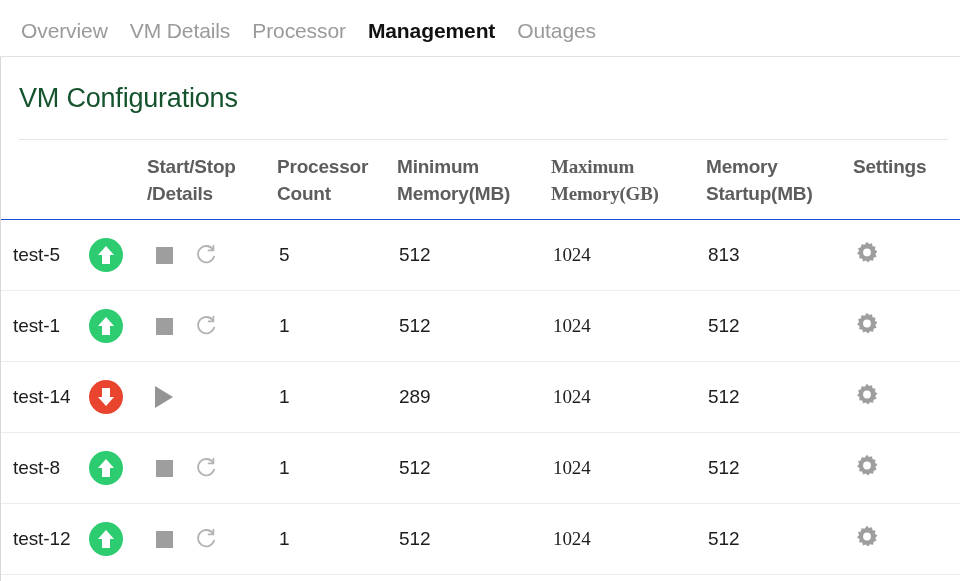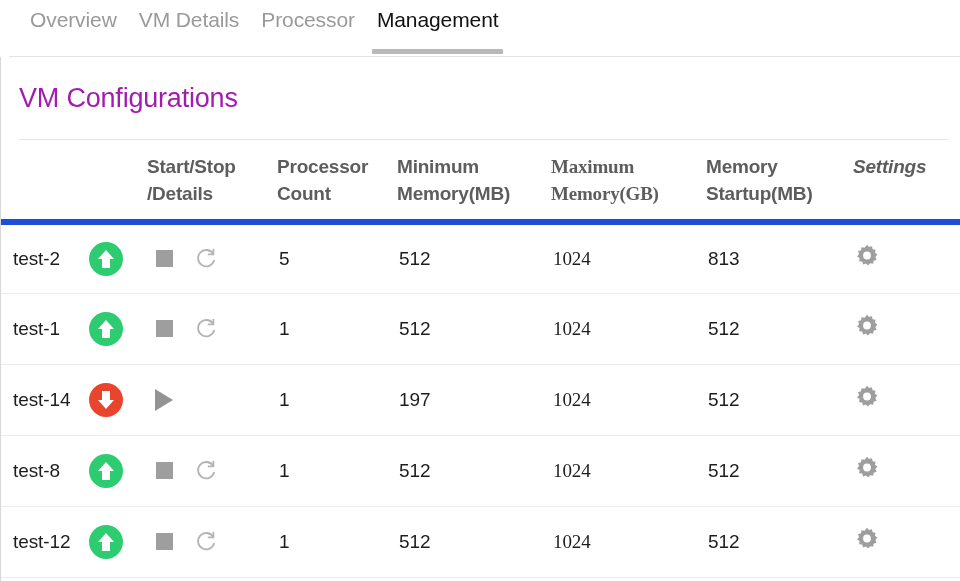--- a/index.html
+++ b/index.html
@@ -11,44 +11,43 @@
     font-family: "Liberation Sans", sans-serif;
     -webkit-font-smoothing: antialiased;
   }
 
   
   .tabbar {
     position: relative;
     height: 57px;
     padding-left: 10px;
     display: flex;
-    align-items: flex-start;
+    align-items: center;
     background: #ffffff;
-    margin-left: 9px;
   }
   .tabbar::after {
     content: "";
     position: absolute;
     left: 0; right: 0; bottom: 0;
     height: 1px;
     background: #e3e3e3;
   }
   .tab {
     position: relative;
     font-size: 21px;
     color: #9a9a9a;
     padding: 5px 11px 0 11px;
     line-height: 30px;
     white-space: nowrap;
     cursor: pointer;
     letter-spacing: -0.1px;
   }
   .tab.active {
     color: #111111;
-    font-weight: normal;
+    font-weight: bold;
   }
   .tab.active::after {
     content: "";
     position: absolute;
     left: 6px;
     right: 6px;
     bottom: -19px;
     height: 5px;
     background: #b9b9b9;
     border-radius: 1px;
@@ -58,21 +57,21 @@
   .panel {
     position: relative;
     height: 524px;
     background: #ffffff;
     border-left: 1px solid #d8d8d8;
     overflow: hidden;
   }
 
   .panel-title {
     font-size: 27px;
-    color: #a21caf;
+    color: #14532d;
     font-weight: normal;
     padding: 26px 0 0 18px;
     letter-spacing: -0.2px;
   }
 
   .title-rule {
     margin: 25px 12px 0 18px;
     height: 1px;
     background: #e6e6e6;
   }
@@ -86,21 +85,21 @@
   table.vmtable th {
     font-size: 19px;
     color: #5d5d5d;
     font-weight: bold;
     text-align: left;
     vertical-align: top;
     padding: 13px 0 12px 0;
     line-height: 27px;
     letter-spacing: -0.2px;
   }
-  .thead-row { border-bottom: 6px solid #1d4ed8; }
+  .thead-row { border-bottom: 1px solid #1d4ed8; }
 
   table.vmtable td {
     font-size: 19px;
     color: #1d1d1d;
     text-align: left;
     vertical-align: middle;
     height: 71px;
     padding: 0;
     letter-spacing: -0.1px;
   }
@@ -115,21 +114,21 @@
   .c-max      { width: 155px; font-family: Liberation Serif, serif; }
   .c-startup  { width: 145px; }
   .c-settings { width: auto; }
 
   th.c-ctl { text-align: right; padding-right: 8px !important; }
   th.c-state { padding-left: 2px !important; }
   th.c-proc { padding-left: 12px !important; }
   th.c-min { padding-left: 4px !important; }
   th.c-max { padding-left: 10px !important; }
   th.c-startup { padding-left: 10px !important; }
-  th.c-settings { padding-left: 12px !important; font-style: italic; }
+  th.c-settings { padding-left: 12px !important; }
 
   td.c-state { padding-left: 0 !important; }
   td.c-ctl { padding-left: 0 !important; }
   td.c-proc { padding-left: 14px !important; }
   td.c-min { padding-left: 6px !important; }
   td.c-max { padding-left: 12px !important; }
   td.c-startup { padding-left: 12px !important; }
   td.c-settings { padding-left: 14px !important; }
 
   
@@ -175,20 +174,21 @@
   .gear-icon { cursor: pointer; display: inline-flex; }
 </style>
 </head>
 <body>
 
 <div class="tabbar" id="tabbar">
     <div class="tab">Overview</div>
     <div class="tab">VM Details</div>
     <div class="tab">Processor</div>
     <div class="tab active">Management</div>
+    <div class="tab">Outages</div>
   </div>
 
 <div class="panel">
 
   <div class="panel-title">VM Configurations</div>
 
   <div class="title-rule"></div>
 
   <table class="vmtable">
     <colgroup>
@@ -229,21 +229,21 @@
             <div>Memory</div>
             <div>Startup(MB)</div>
           </th>
           <th class="c-settings">
             <div>Settings</div>
           </th>
         </tr>
     </thead>
     <tbody id="table-body">
         <tr class="vmrow">
-          <td class="c-name">test-2</td>
+          <td class="c-name">test-5</td>
           <td class="c-state">
             <span class="state-badge up">
               <svg width="34" height="34" viewBox="0 0 34 34">
                 <path d="M17 8 L25 17 L21 17 L21 26 L13 26 L13 17 L9 17 Z" fill="#ffffff"></path>
               </svg>
             </span>
           </td>
           <td class="c-ctl">
             <span class="ctl-group">
               <span class="icon-btn">
@@ -311,21 +311,21 @@
             </span>
           </td>
           <td class="c-ctl">
             <span class="ctl-group">
               <span class="icon-btn">
                 <span class="play-tri"></span>
               </span>
             </span>
           </td>
           <td class="c-proc">1</td>
-          <td class="c-min">197</td>
+          <td class="c-min">289</td>
           <td class="c-max">1024</td>
           <td class="c-startup">512</td>
           <td class="c-settings"><span class="gear-icon">
               <svg width="24" height="24" viewBox="0 0 24 24" fill="#9e9e9e">
                 <path d="M12 0.8 L14 3.1 L17 2.2 L17.6 5.3 L20.6 5.7 L19.9 8.8 L22.4 10.6 L20.3 12.9 L21.6 15.7 L18.6 16.7 L18.2 19.8 L15.1 19.3 L13 21.6 L11 19.4 L8.1 20.5 L7.2 17.5 L4.1 17.2 L4.6 14.1 L2 12.4 L4.1 10.1 L3 7.2 L6 6.3 L6.5 3.2 L9.6 3.8 Z"></path>
                 <circle cx="12" cy="11.5" r="3.9" fill="#ffffff"></circle>
               </svg>
             </span></td>
         </tr>
         <tr class="vmrow">

